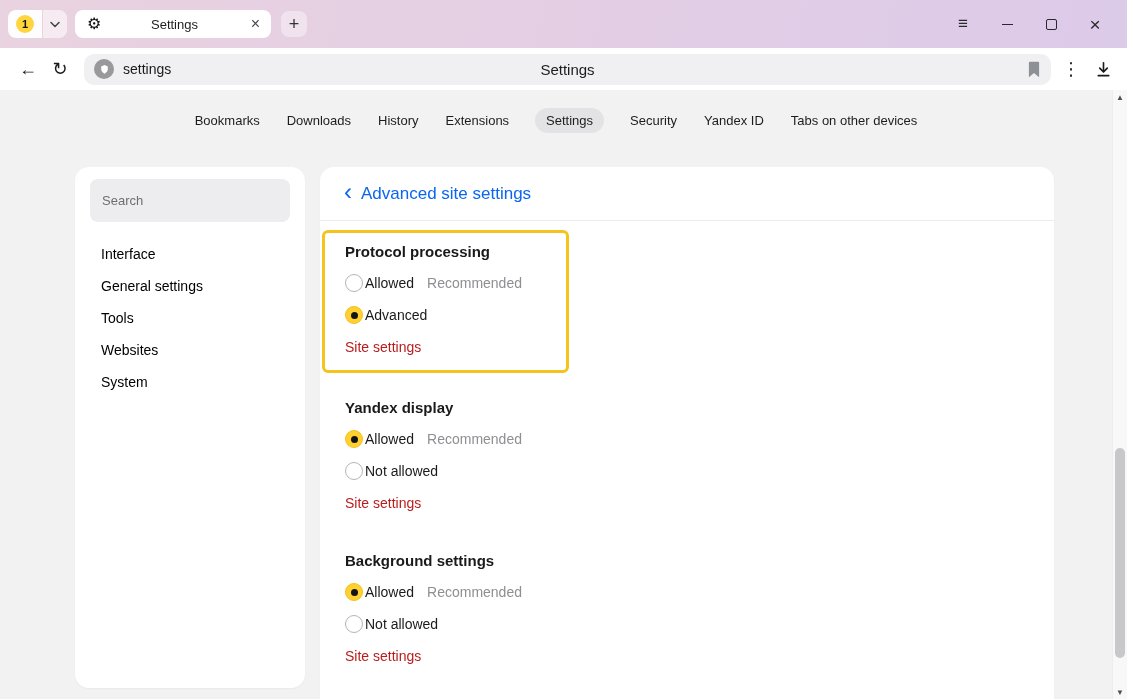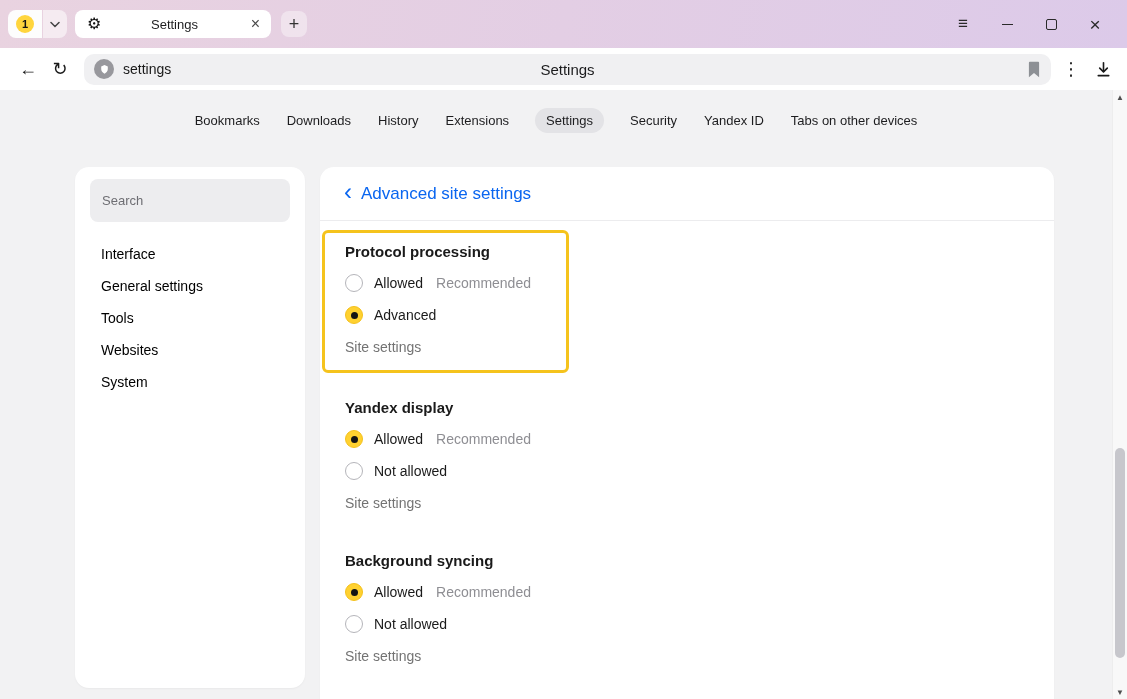--- a/index.html
+++ b/index.html
@@ -68,23 +68,23 @@
 
   .section { margin-left:25px; margin-bottom:40px; }
   .section.highlight { margin-left:2px; margin-bottom:26px; width:247px; border:3px solid #f5c31d;
                        border-radius:6px; padding:10px 20px 14px; }
   .sec-title { font-size:15px; font-weight:700; color:#1a1a1a; margin-bottom:7px; }
   .radio-row { display:flex; align-items:center; height:32px; }
   .radio { width:18px; height:18px; flex:0 0 18px; border-radius:50%; background:#fff;
            border:1px solid #b5b5ba; display:flex; align-items:center; justify-content:center; }
   .radio.checked { background:#ffd130; border-color:#f4c11d; }
   .radio.checked::after { content:""; width:7px; height:7px; border-radius:50%; background:#141414; }
-  .radio-label { margin-left:11px; font-size:14px; color:#1a1a1a; }
+  .radio-label { margin-left:2px; font-size:14px; color:#1a1a1a; }
   .radio-note { margin-left:13px; font-size:14px; color:#8e8e93; }
-  .site-link { display:inline-block; margin-top:8px; font-size:14px; color:#737373; cursor:pointer; }
+  .site-link { display:inline-block; margin-top:8px; font-size:14px; color:#b91c1c; cursor:pointer; }
 
   
   .scrollbar { position:absolute; top:0; right:0; bottom:0; width:15px; background:#f8f8f8;
                border-left:1px solid #ededed; display:flex; flex-direction:column; align-items:center; }
   .scroll-arrow { height:14px; width:100%; display:flex; align-items:center; justify-content:center;
                   font-size:8px; color:#4f4f4f; }
   .scroll-spacer { flex:1; }
   .scroll-thumb { position:absolute; top:358px; left:2px; width:10px; height:210px;
                   background:#c7c7cc; border-radius:6px; }
 </style>
@@ -220,21 +220,21 @@
             </div>
             <div class="radio-row">
               <span class="radio"></span>
               <span class="radio-label">Not allowed</span>
               <span class="radio-note"></span>
             </div>
             <span class="site-link">Site settings</span>
           </div>
 
           <div class="section">
-            <div class="sec-title">Background syncing</div>
+            <div class="sec-title">Background settings</div>
             <div class="radio-row">
               <span class="radio checked"></span>
               <span class="radio-label">Allowed</span>
               <span class="radio-note">Recommended</span>
             </div>
             <div class="radio-row">
               <span class="radio"></span>
               <span class="radio-label">Not allowed</span>
               <span class="radio-note"></span>
             </div>

